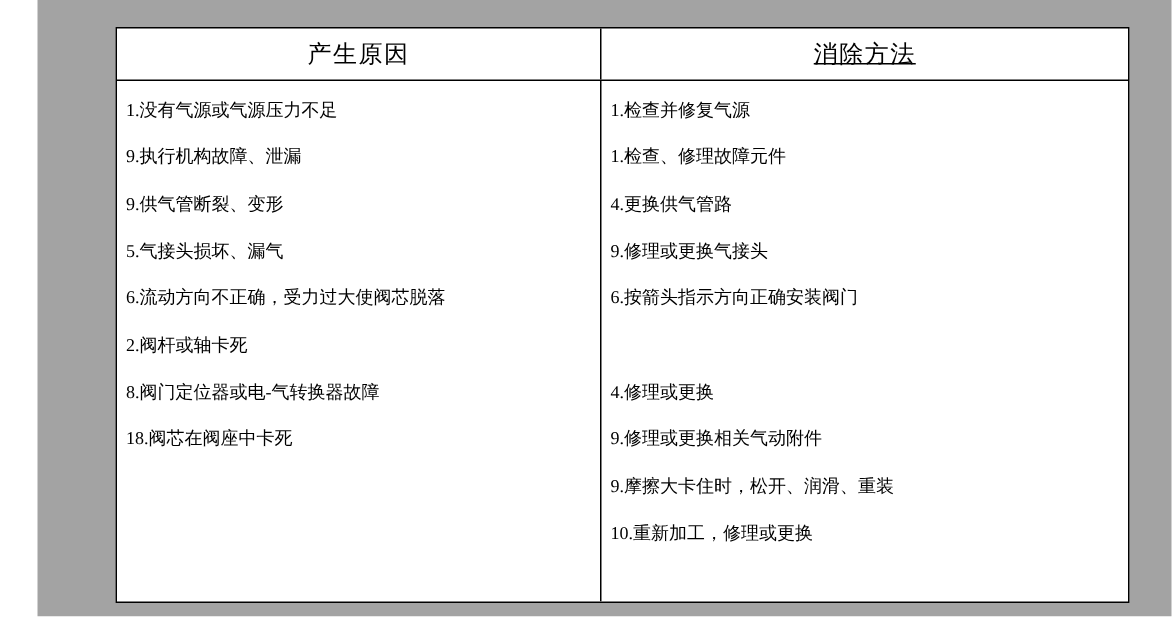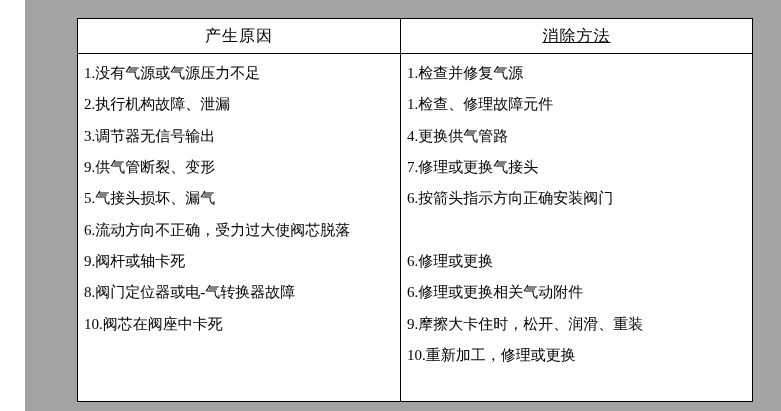--- a/index.html
+++ b/index.html
@@ -44,21 +44,21 @@
     border-right: 1px solid #000000;
   }
   .header-cell.col-right { flex: 1; text-decoration: underline; }
   .body-row {
     display: flex;
     flex: 1 1 auto;
     overflow: hidden;
   }
   .body-cell {
     padding: 4px 0 0 6px;
-    font-size: 15px;
+    font-size: 12px;
     overflow: hidden;
   }
   .body-cell.col-left {
     width: 323px;
     box-sizing: border-box;
     border-right: 1px solid #000000;
   }
   .body-cell.col-right { flex: 1; }
   .cell-line {
     height: 31.3px;
@@ -72,37 +72,36 @@
 
 <div class="page">
   <div class="fault-table">
     <div class="header-row">
       <div class="header-cell col-left">产生原因</div>
       <div class="header-cell col-right">消除方法</div>
     </div>
     <div class="body-row">
       <div class="body-cell col-left">
           <div class="cell-line">1.没有气源或气源压力不足</div>
-          <div class="cell-line">2.执行机构故障、泄漏</div>
-          <div class="cell-line">3.调节器无信号输出</div>
+          <div class="cell-line">9.执行机构故障、泄漏</div>
           <div class="cell-line">9.供气管断裂、变形</div>
           <div class="cell-line">5.气接头损坏、漏气</div>
           <div class="cell-line">6.流动方向不正确，受力过大使阀芯脱落</div>
-          <div class="cell-line">9.阀杆或轴卡死</div>
+          <div class="cell-line">2.阀杆或轴卡死</div>
           <div class="cell-line">8.阀门定位器或电-气转换器故障</div>
-          <div class="cell-line">10.阀芯在阀座中卡死</div>
+          <div class="cell-line">18.阀芯在阀座中卡死</div>
           <div class="cell-line"></div>
         </div>
       <div class="body-cell col-right">
           <div class="cell-line">1.检查并修复气源</div>
           <div class="cell-line">1.检查、修理故障元件</div>
           <div class="cell-line">4.更换供气管路</div>
-          <div class="cell-line">7.修理或更换气接头</div>
+          <div class="cell-line">9.修理或更换气接头</div>
           <div class="cell-line">6.按箭头指示方向正确安装阀门</div>
           <div class="cell-line"></div>
-          <div class="cell-line">6.修理或更换</div>
-          <div class="cell-line">6.修理或更换相关气动附件</div>
+          <div class="cell-line">4.修理或更换</div>
+          <div class="cell-line">9.修理或更换相关气动附件</div>
           <div class="cell-line">9.摩擦大卡住时，松开、润滑、重装</div>
           <div class="cell-line">10.重新加工，修理或更换</div>
         </div>
     </div>
   </div>
 </div>
 
 </body></html>

